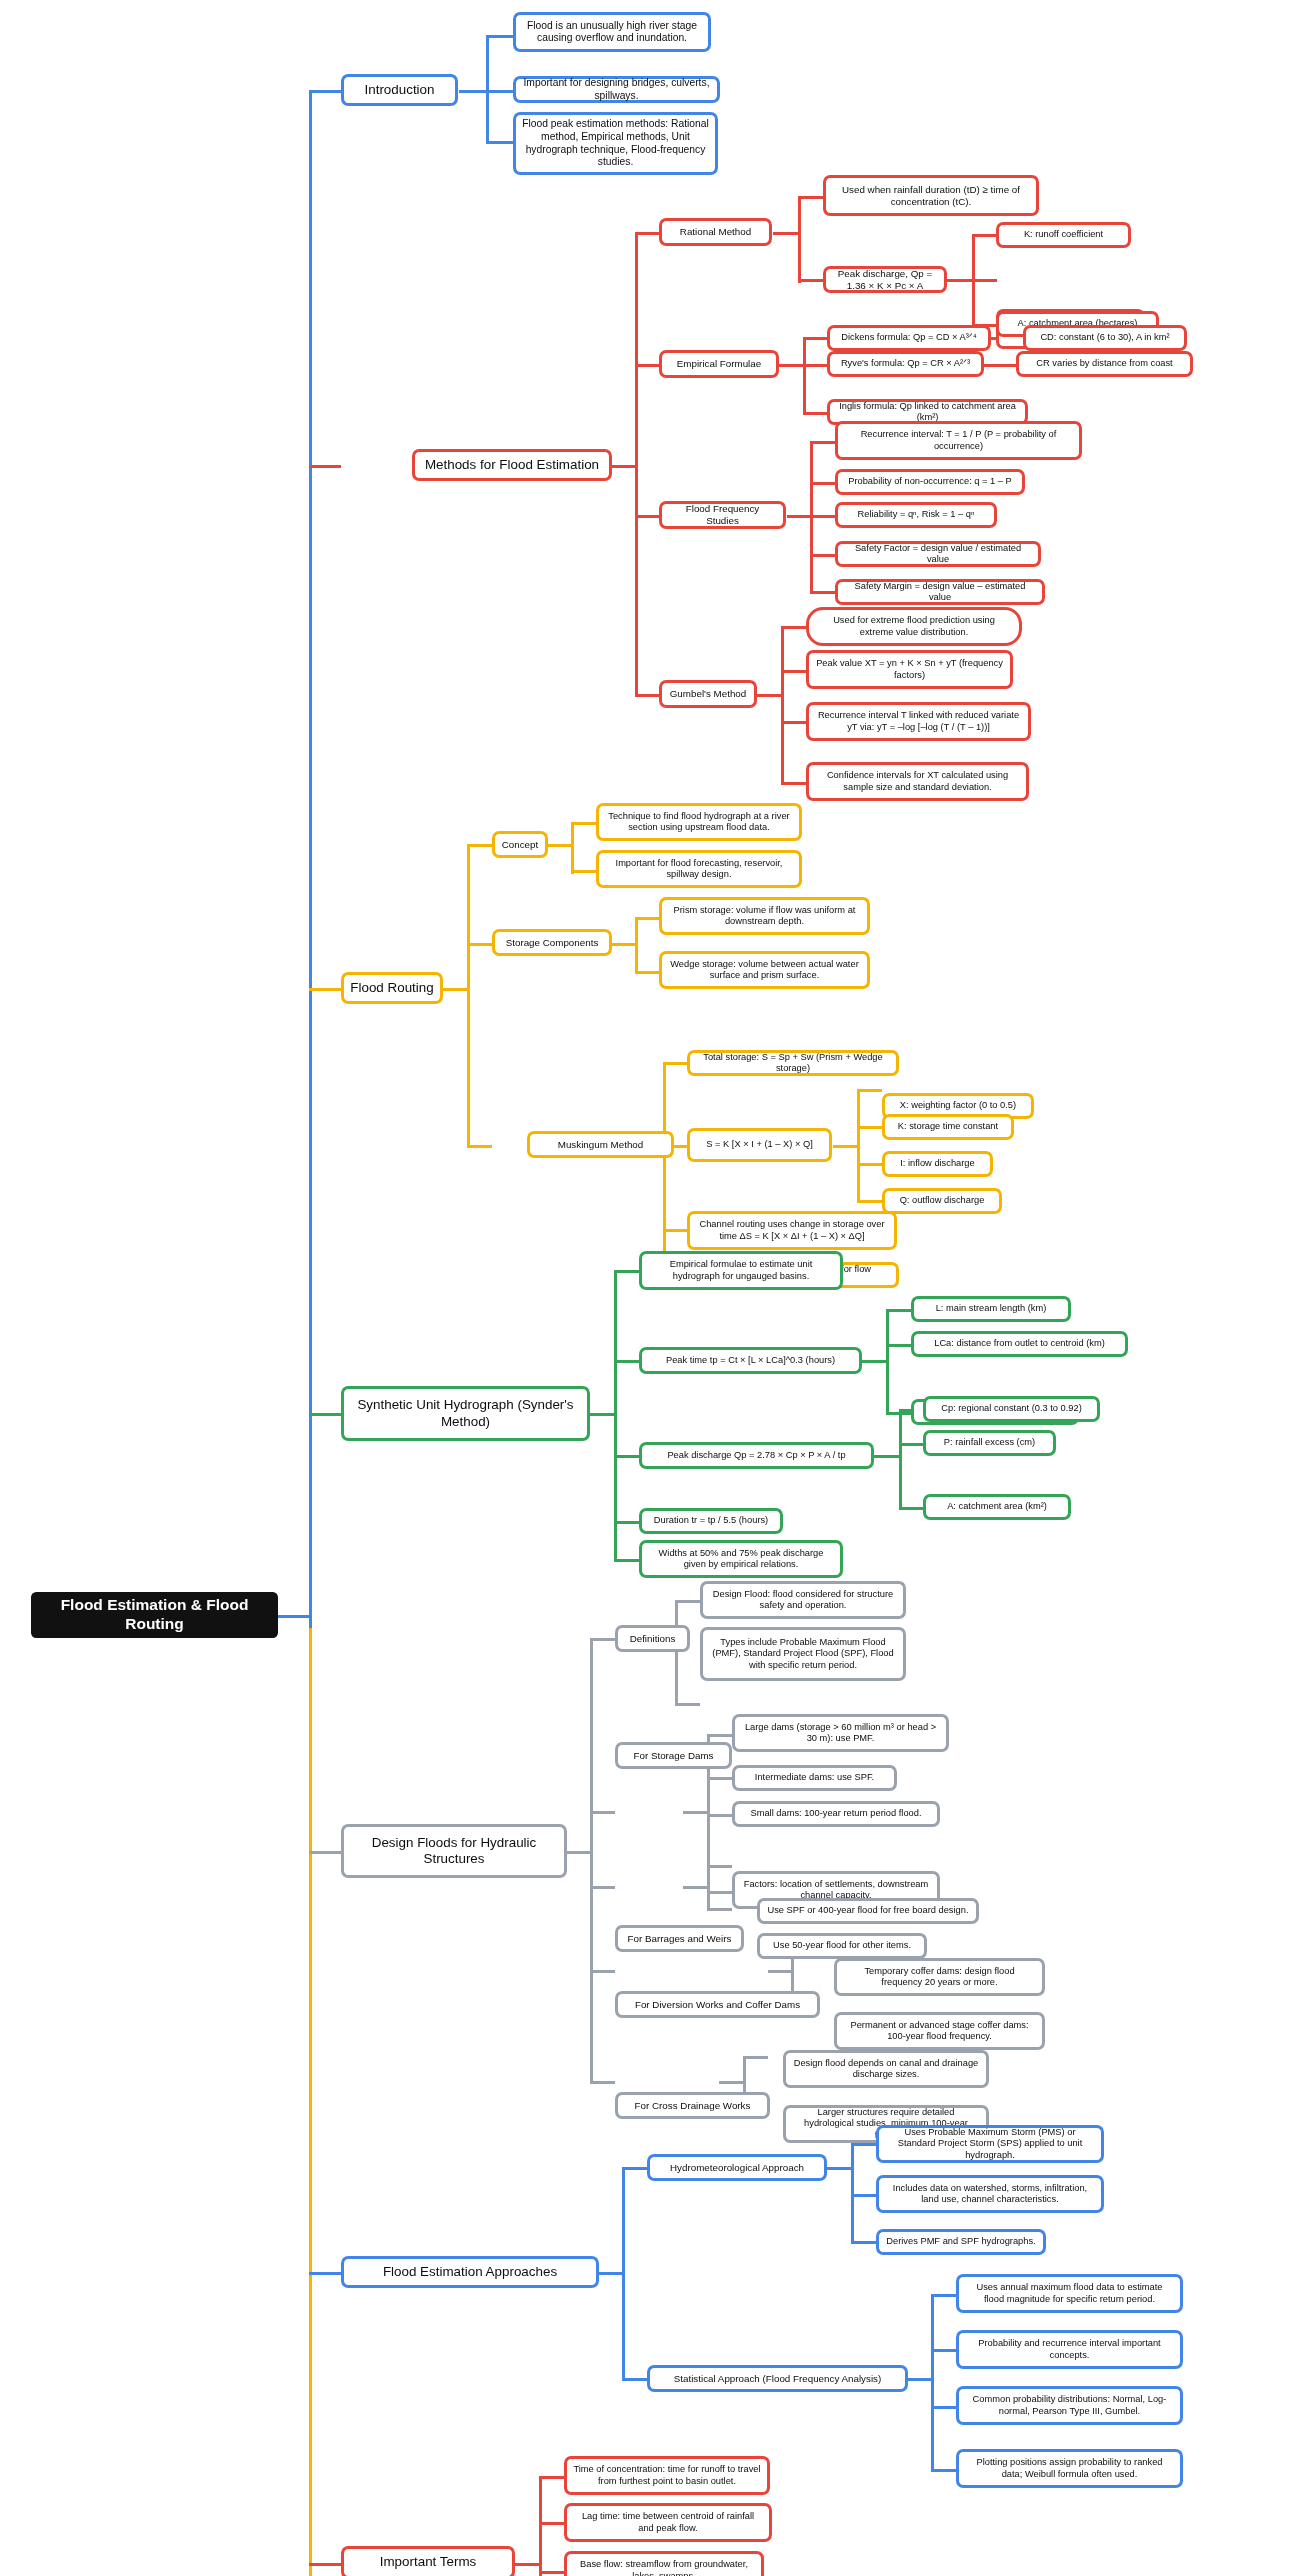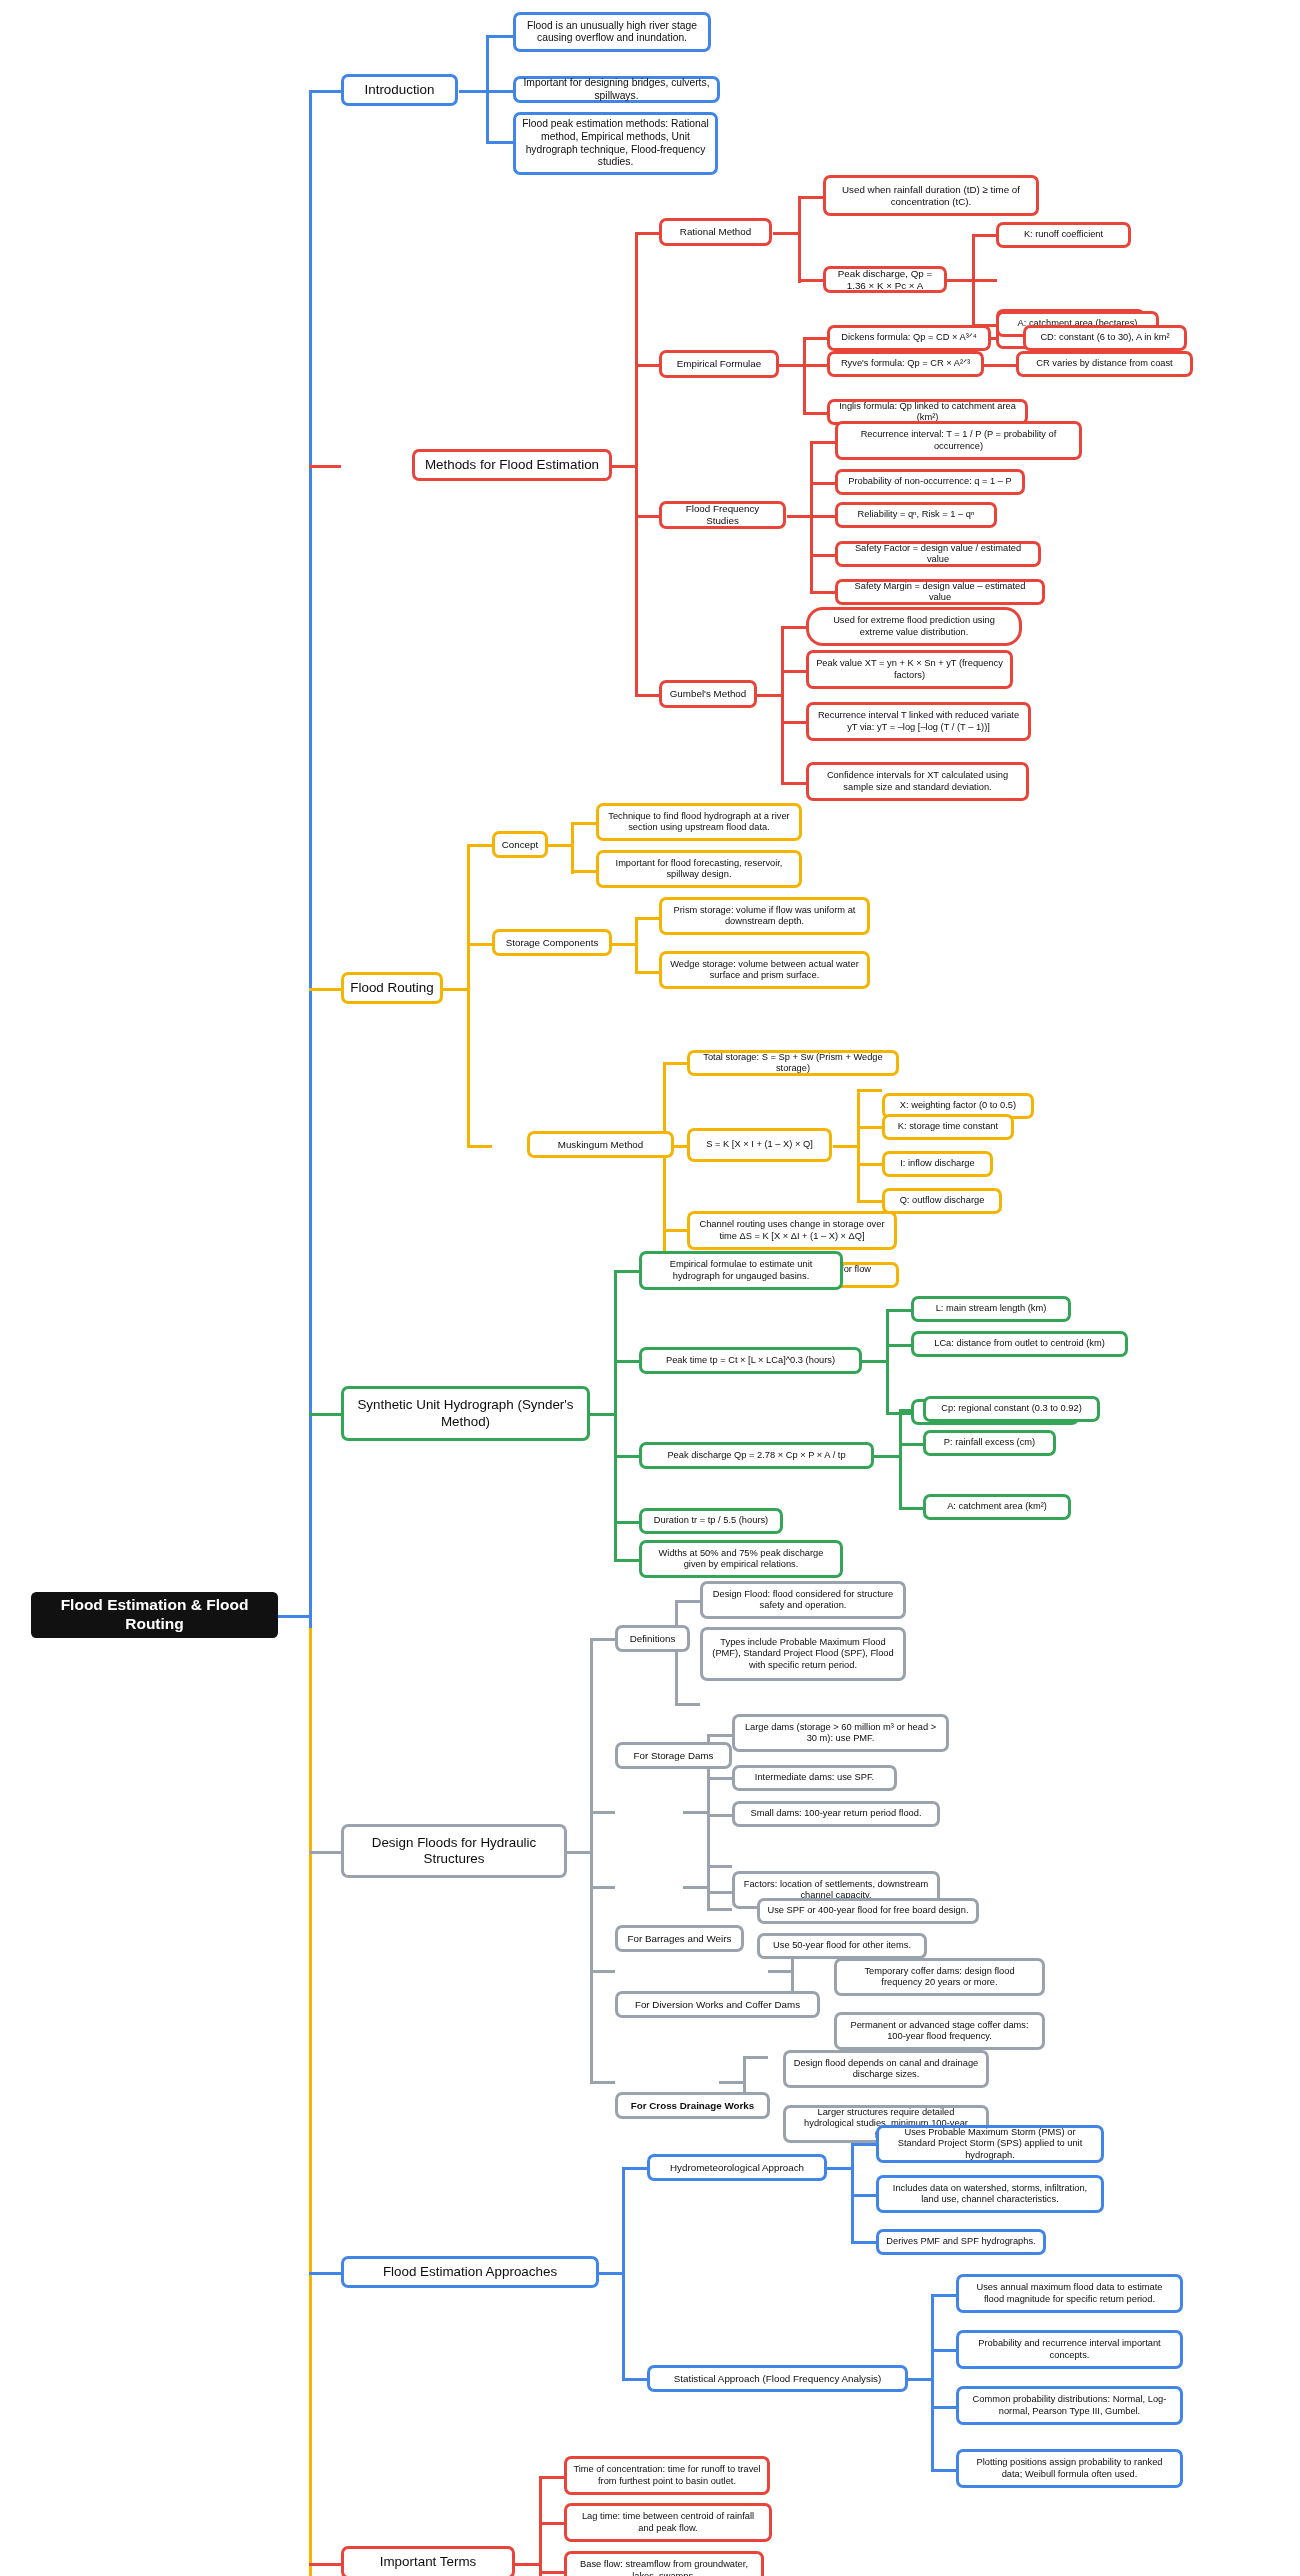--- a/index.html
+++ b/index.html
@@ -457,21 +457,21 @@
 <div class="node c-gray lvl3" style="left:615px; top:1991px; width:205px; height:27px;">
   <span>For Diversion Works and Coffer Dams</span>
 </div>
 <div class="node c-gray lvl4" style="left:834px; top:1958px; width:211px; height:38px;">
   <span>Temporary coffer dams: design flood frequency 20 years or more.</span>
 </div>
 <div class="node c-gray lvl4" style="left:834px; top:2012px; width:211px; height:38px;">
   <span>Permanent or advanced stage coffer dams: 100-year flood frequency.</span>
 </div>
 
-<div class="node c-gray lvl3" style="left:615px; top:2092px; width:155px; height:27px;font-weight:bold;">
+<div class="node c-gray lvl3" style="left:615px; top:2092px; width:155px; height:27px;">
   <span>For Cross Drainage Works</span>
 </div>
 <div class="node c-gray lvl4" style="left:783px; top:2050px; width:206px; height:38px;">
   <span>Design flood depends on canal and drainage discharge sizes.</span>
 </div>
 <div class="node c-gray lvl4" style="left:783px; top:2105px; width:206px; height:38px;">
   <span>Larger structures require detailed hydrological studies, minimum 100-year flood.</span>
 </div>
 
 <div class="node c-blue lvl1" style="left:341px; top:2256px; width:258px; height:32px;">

